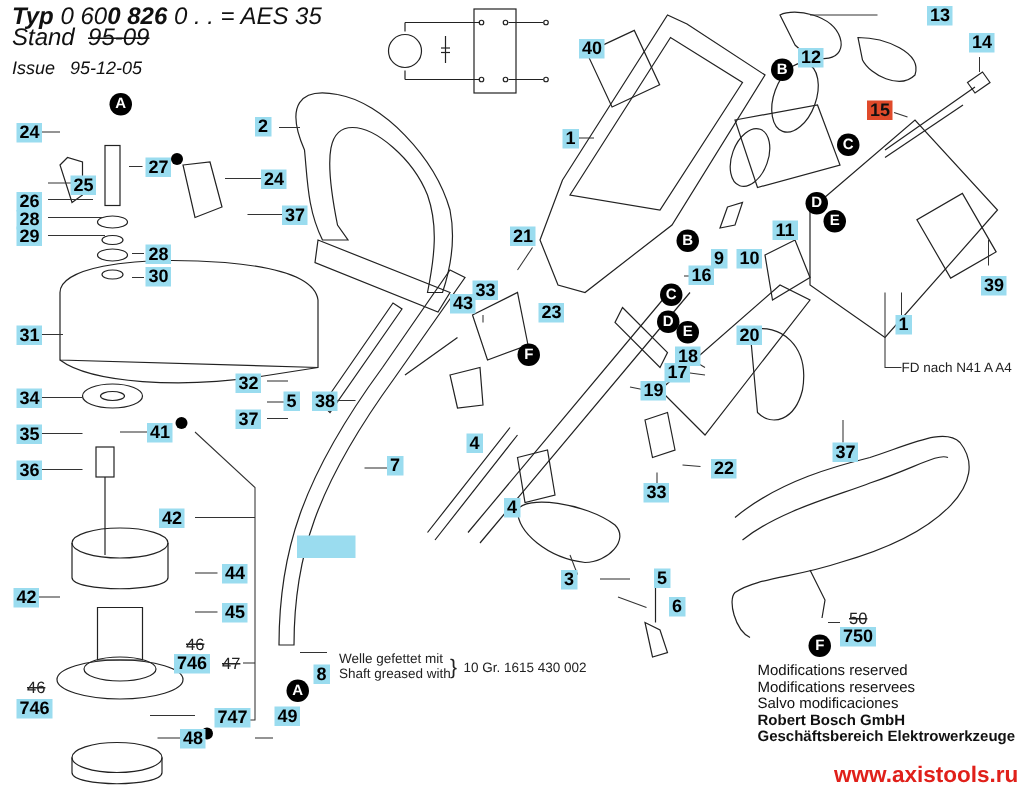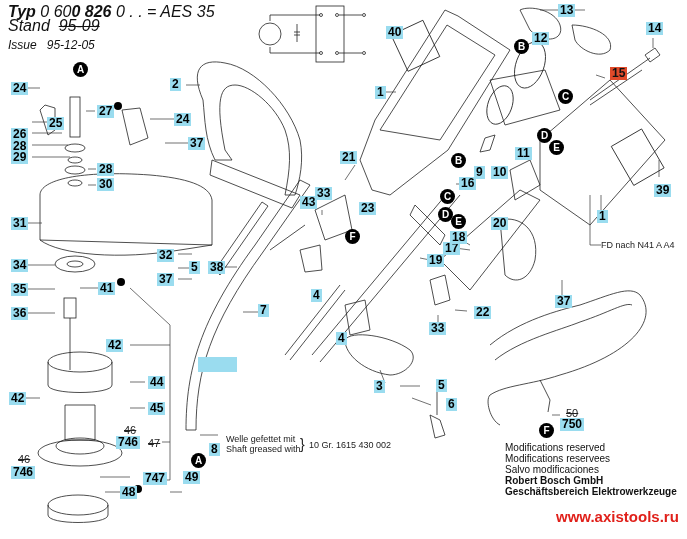--- a/index.html
+++ b/index.html
@@ -217,23 +217,23 @@
   <span class="lbl" style="left:336px;top:332px;">4</span>
   <span class="lbl" style="left:189px;top:261px;">5</span>
   <span class="lbl" style="left:436px;top:379px;">5</span>
   <span class="lbl" style="left:446px;top:398px;">6</span>
   <span class="lbl" style="left:258px;top:304px;">7</span>
   <span class="lbl" style="left:209px;top:443px;">8</span>
   <span class="lbl" style="left:474px;top:166px;">9</span>
   <span class="lbl" style="left:491px;top:166px;">10</span>
   <span class="lbl" style="left:515px;top:147px;">11</span>
   <span class="lbl" style="left:532px;top:32px;">12</span>
-  <span class="lbl" style="left:558px;top:4px;">13</span>
+  <span class="lbl" style="left:618px;top:4px;">13</span>
   <span class="lbl" style="left:646px;top:22px;">14</span>
-  <span class="lbl red" style="left:610px;top:67px;">15</span>
+  <span class="lbl red" style="left:578px;top:67px;">15</span>
   <span class="lbl" style="left:459px;top:177px;">16</span>
   <span class="lbl" style="left:443px;top:242px;">17</span>
   <span class="lbl" style="left:450px;top:231px;">18</span>
   <span class="lbl" style="left:427px;top:254px;">19</span>
   <span class="lbl" style="left:491px;top:217px;">20</span>
   <span class="lbl" style="left:340px;top:151px;">21</span>
   <span class="lbl" style="left:474px;top:306px;">22</span>
   <span class="lbl" style="left:359px;top:202px;">23</span>
   <span class="lbl" style="left:11px;top:82px;">24</span>
   <span class="lbl" style="left:174px;top:113px;">24</span>

